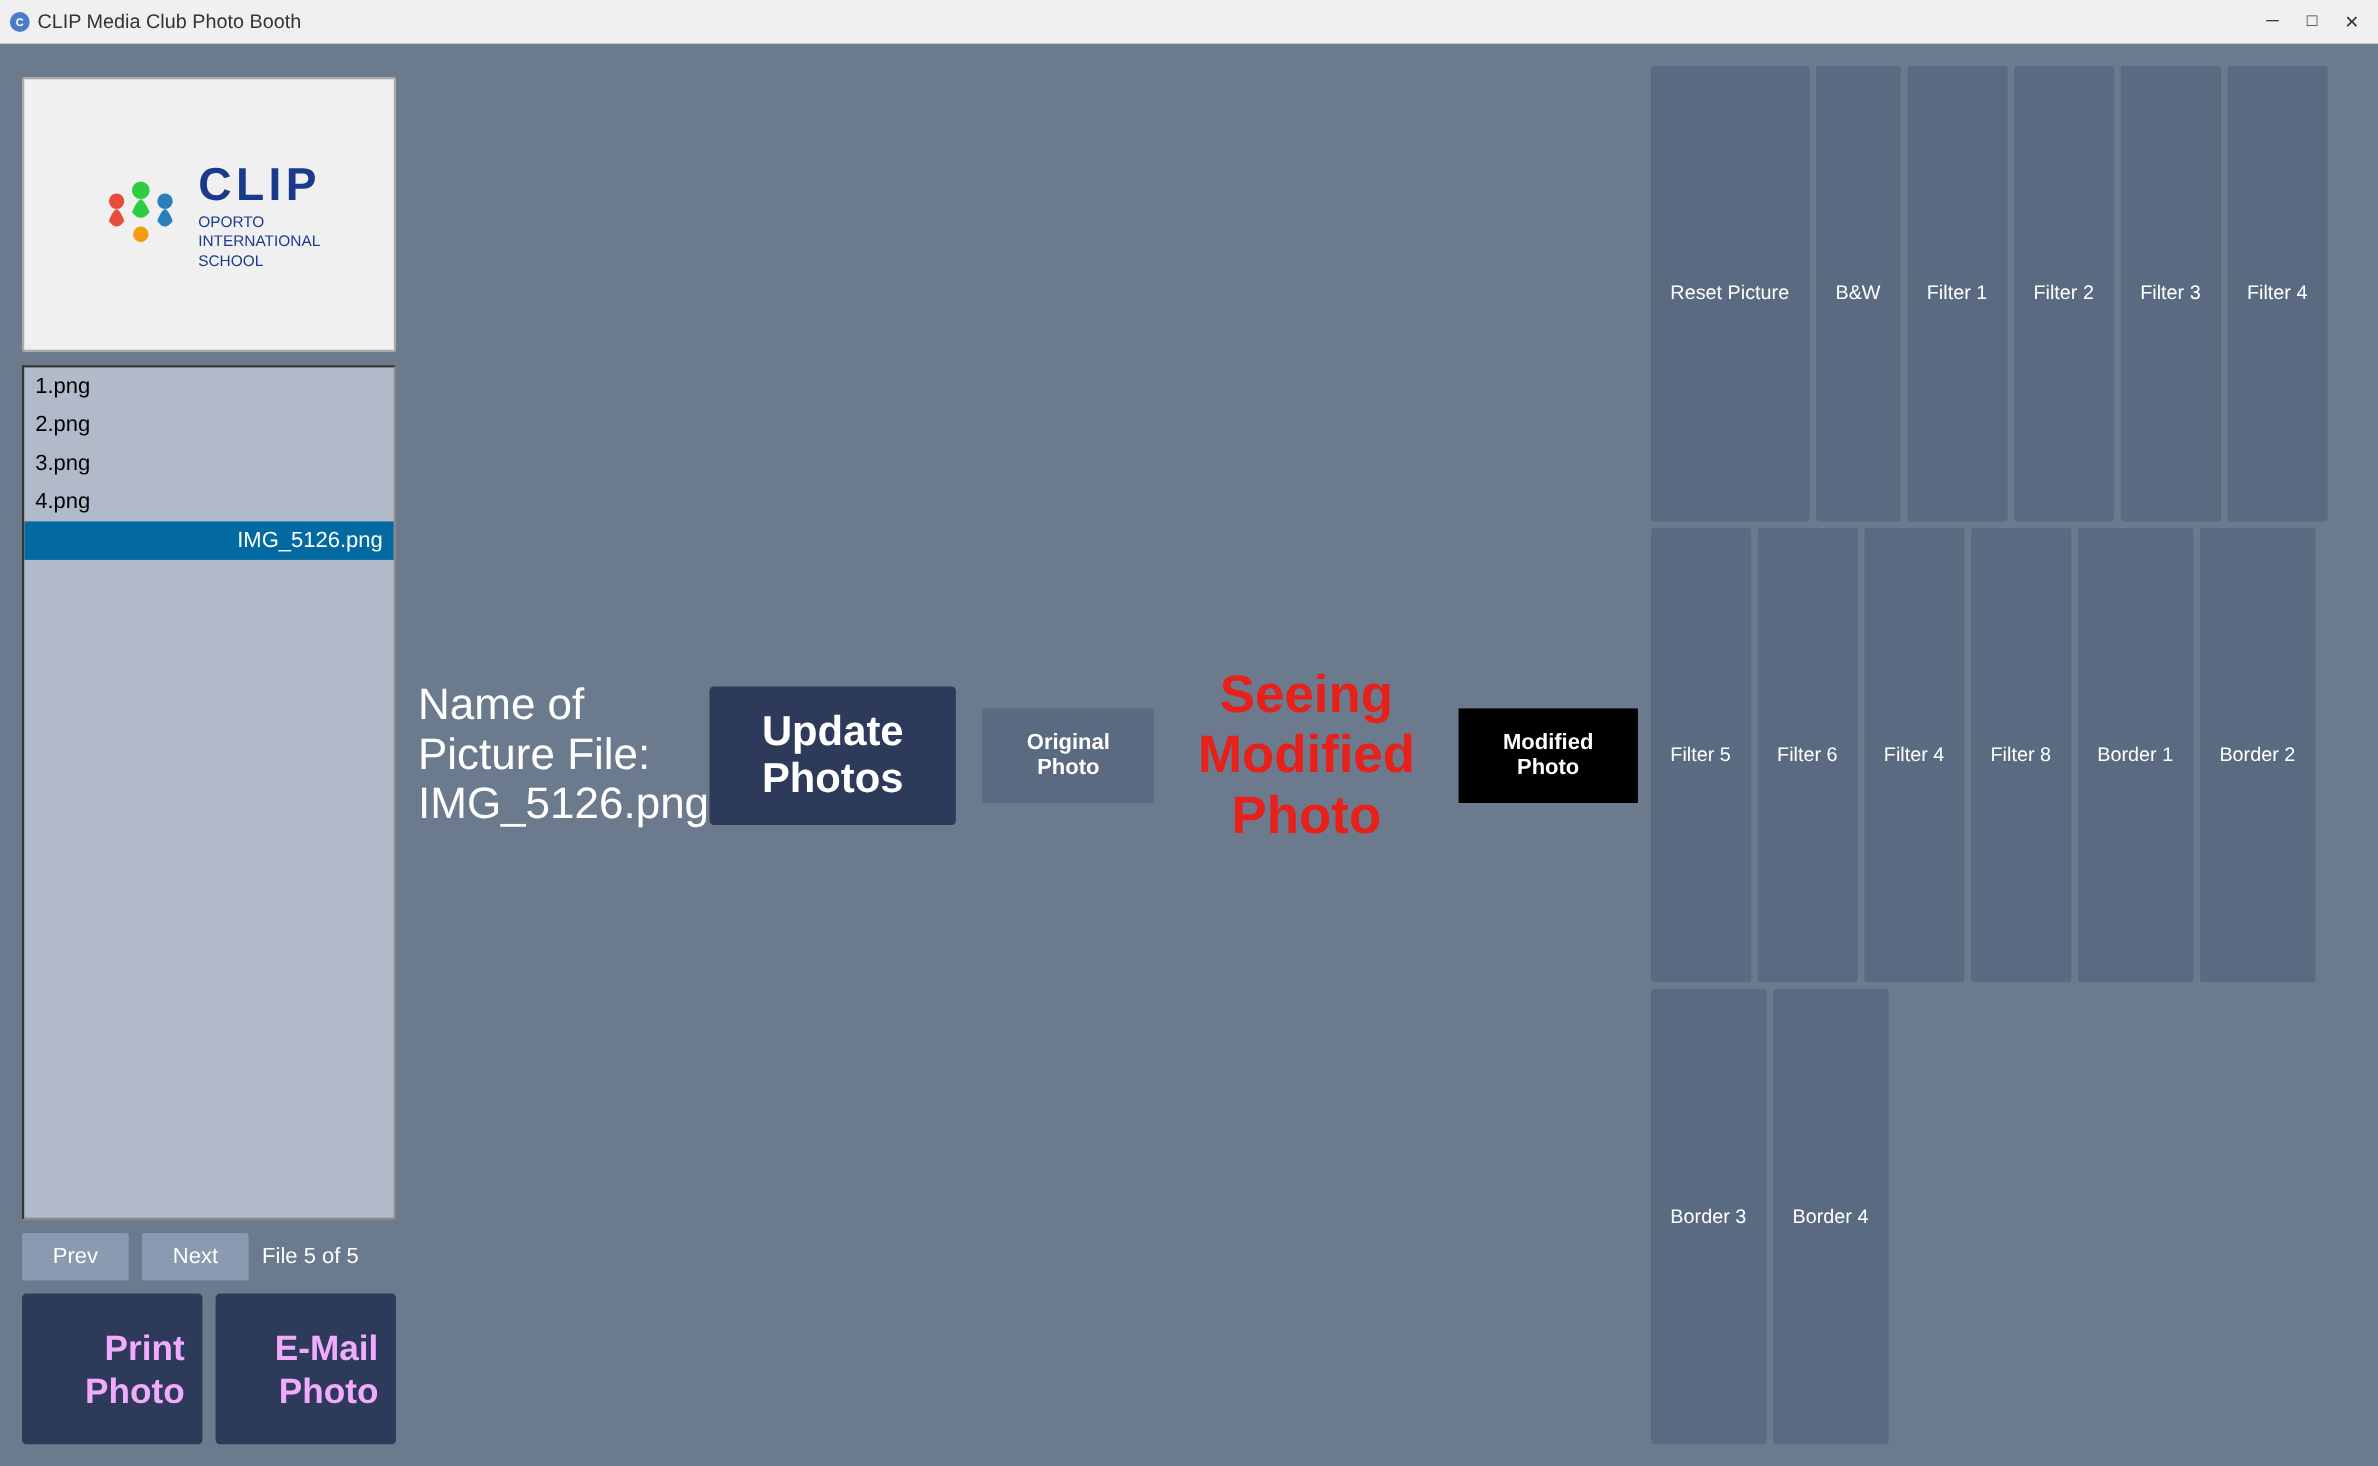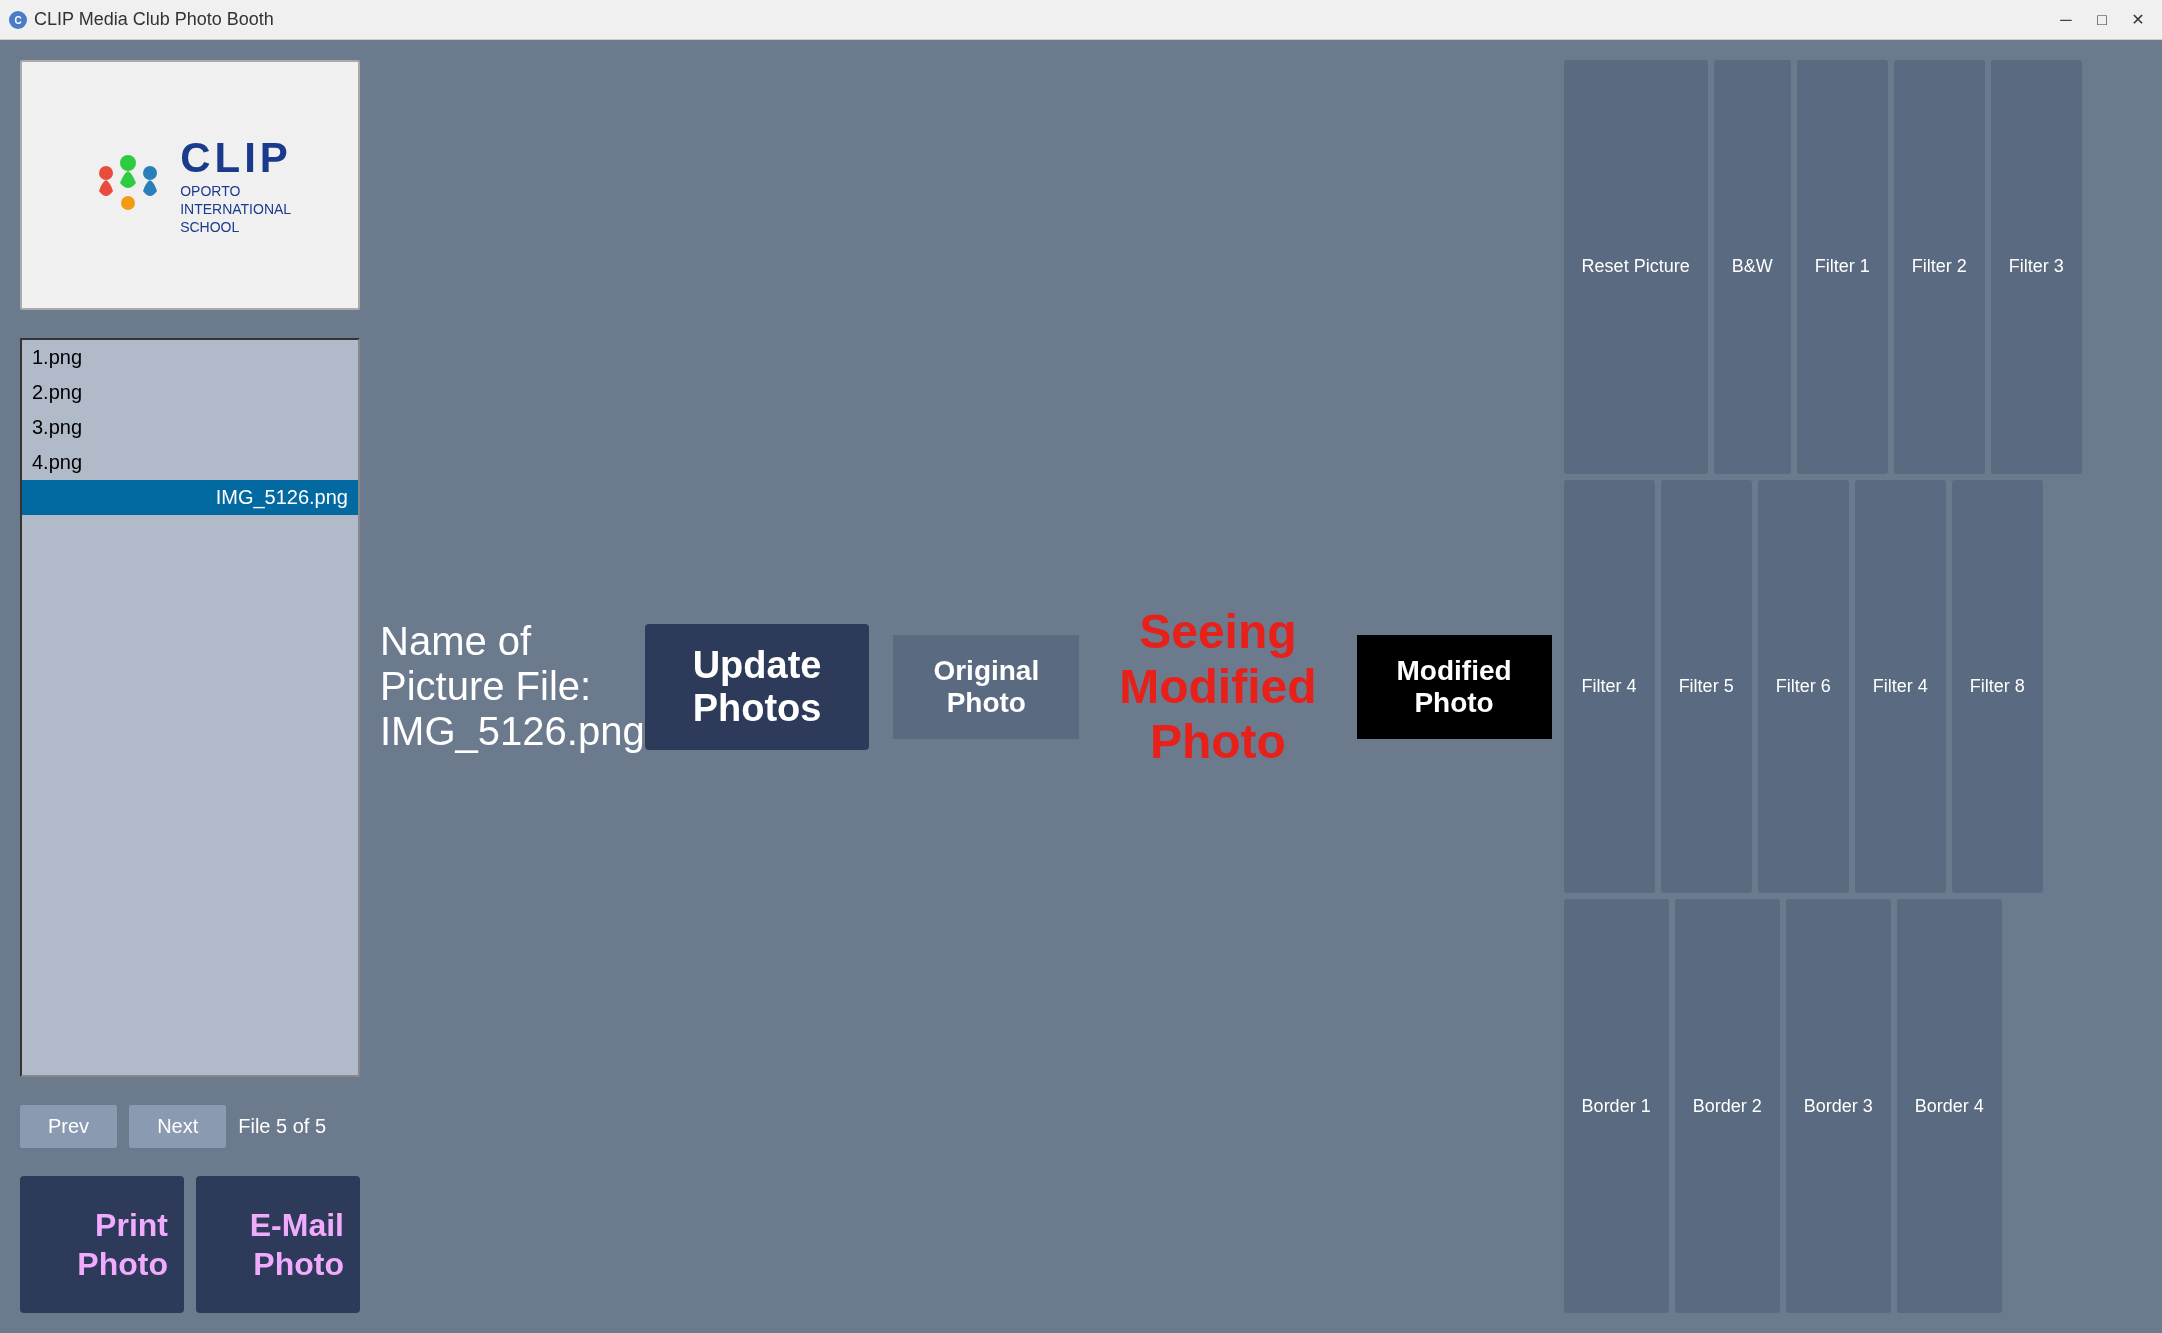--- a/index.html
+++ b/index.html
@@ -59,22 +59,23 @@
       flex-direction: row;
       padding: 20px;
       gap: 20px;
     }
 
     
     .left-panel {
       width: 340px;
       display: flex;
       flex-direction: column;
-      gap: 28px;
+      gap: 12px;
       flex-shrink: 0;
+      margin-top: 10px;
     }
 
     .logo-area {
       background: #f0f0f0;
       border: 2px solid #aaa;
       height: 250px;
       display: flex;
       align-items: center;
       justify-content: center;
       border-radius: 2px;
@@ -217,21 +218,21 @@
     }
 
     
     .photo-tabs {
       display: flex;
       gap: 0;
       align-items: center;
     }
     .photo-tab {
       padding: 20px 40px;
-      font-size: 28px;
+      font-size: 20px;
       font-weight: bold;
       cursor: pointer;
       border: none;
       color: white;
     }
     .photo-tab.original { background: #5a6a80; }
     .photo-tab.seeing {
       flex: 1;
       background: #6b7a8d;
       color: #e8201a;

